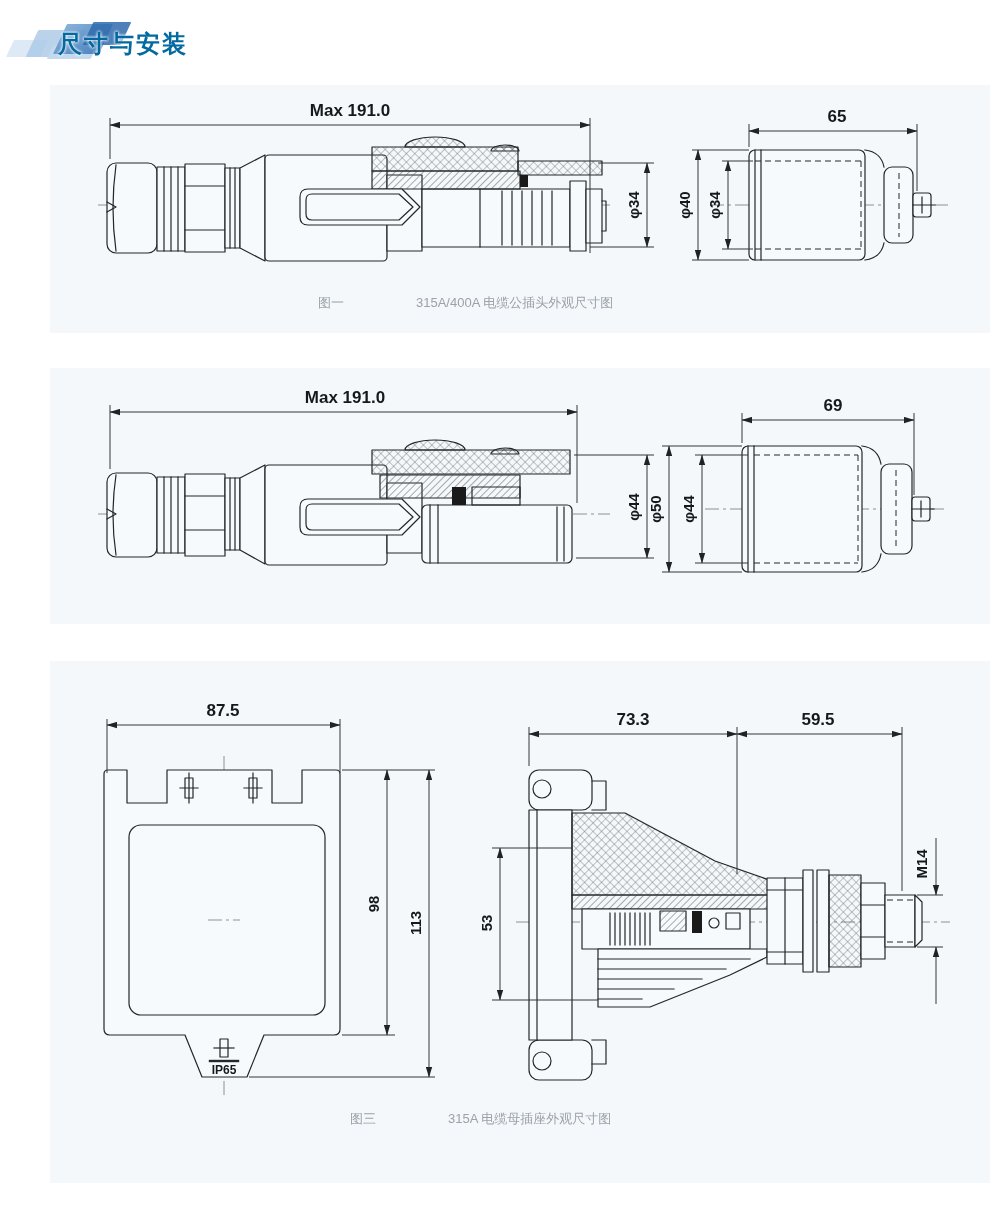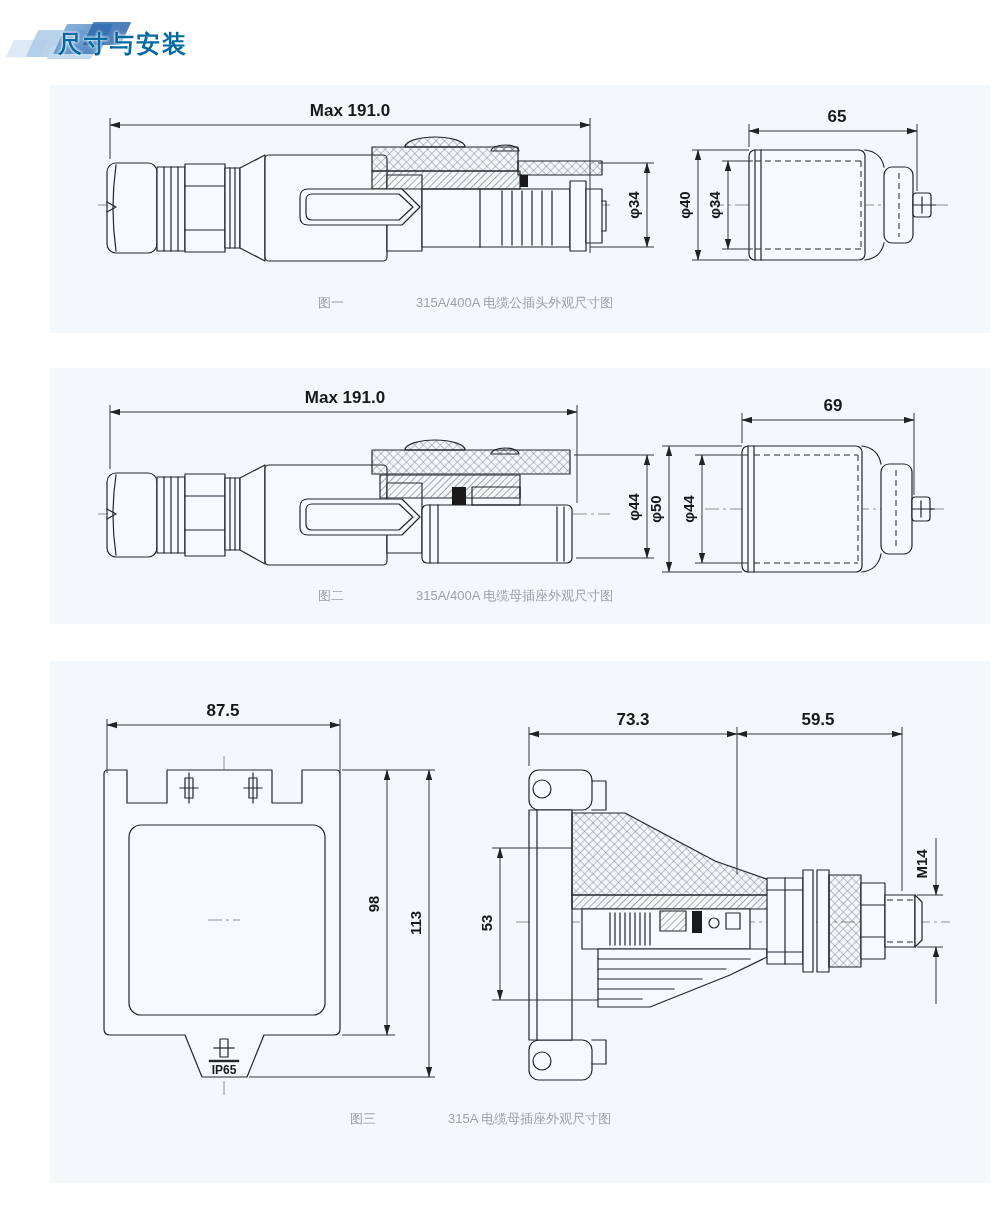--- a/index.html
+++ b/index.html
@@ -222,24 +222,20 @@
         <line x1="619" y1="78" x2="619" y2="204" marker-start="url(#ar2)" marker-end="url(#ar2)"></line>
         <line x1="698" y1="87" x2="645" y2="87"></line>
         <line x1="698" y1="195" x2="645" y2="195"></line>
         <line x1="652" y1="87" x2="652" y2="195" marker-start="url(#ar2)" marker-end="url(#ar2)"></line>
       </g>
       <text class="t17" x="783" y="43" text-anchor="middle">69</text>
       <text class="t15" x="611" y="141" text-anchor="middle" transform="rotate(-90 611 141)">φ50</text>
       <text class="t15" x="644" y="141" text-anchor="middle" transform="rotate(-90 644 141)">φ44</text>
     </g>
   </svg>
-  <div class="caption">
-    <span>图二</span>
-    <span>315A/400A 电缆母插座外观尺寸图</span>
-  </div>
 </section>
 
 <section class="panel p3">
   <svg width="940" height="448" viewBox="0 0 940 448">
     <defs>
       <marker id="ar3" viewBox="0 0 10 6" refX="9.5" refY="3" markerWidth="11" markerHeight="7" orient="auto-start-reverse">
           <path d="M0,0L10,3L0,6Z" fill="#222"></path>
         </marker>
       <pattern id="h3" patternUnits="userSpaceOnUse" width="5" height="5" patternTransform="rotate(45)">
           <line x1="0" y1="0" x2="0" y2="5" stroke="#555" stroke-width="1"></line>

